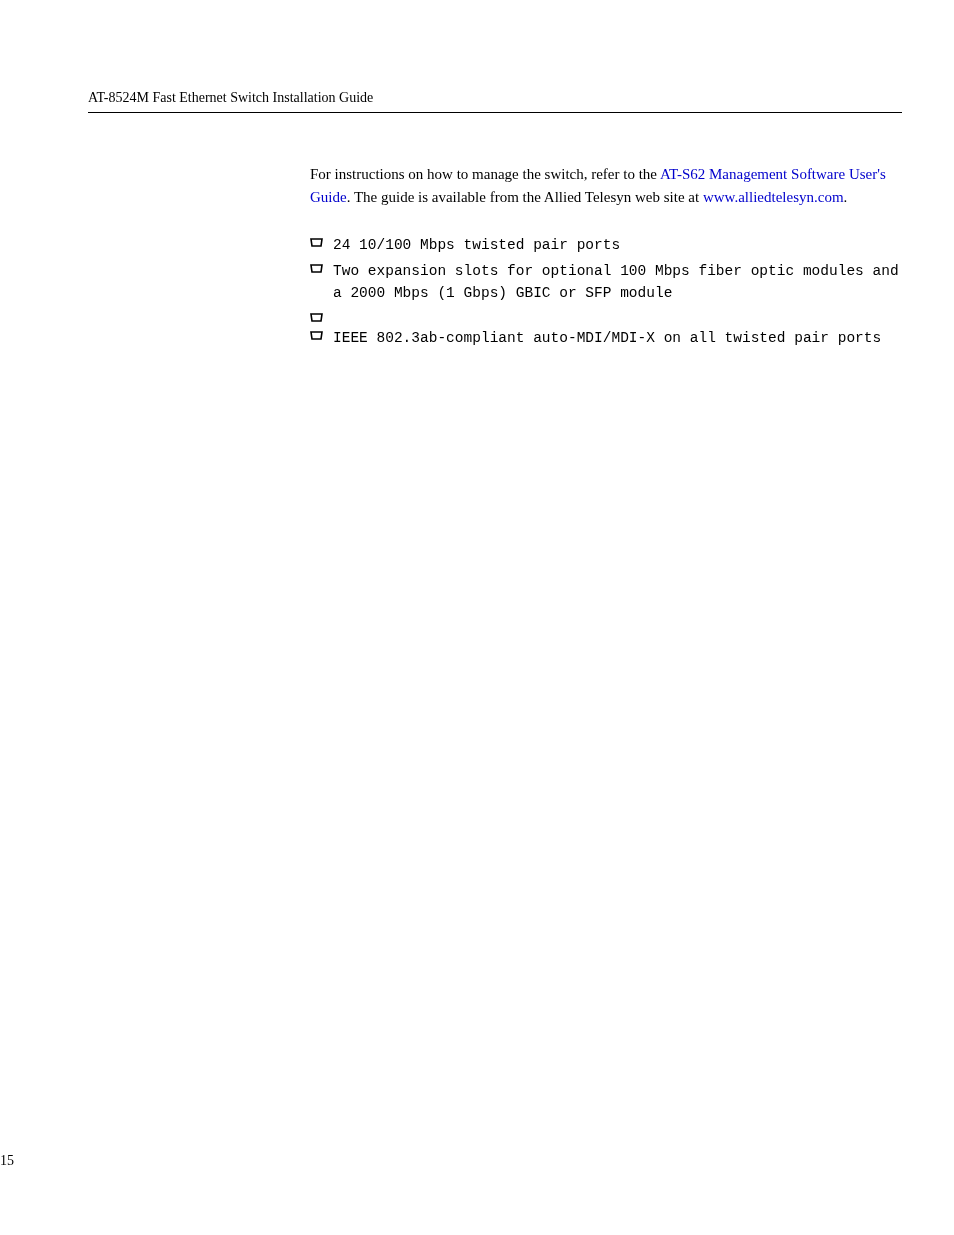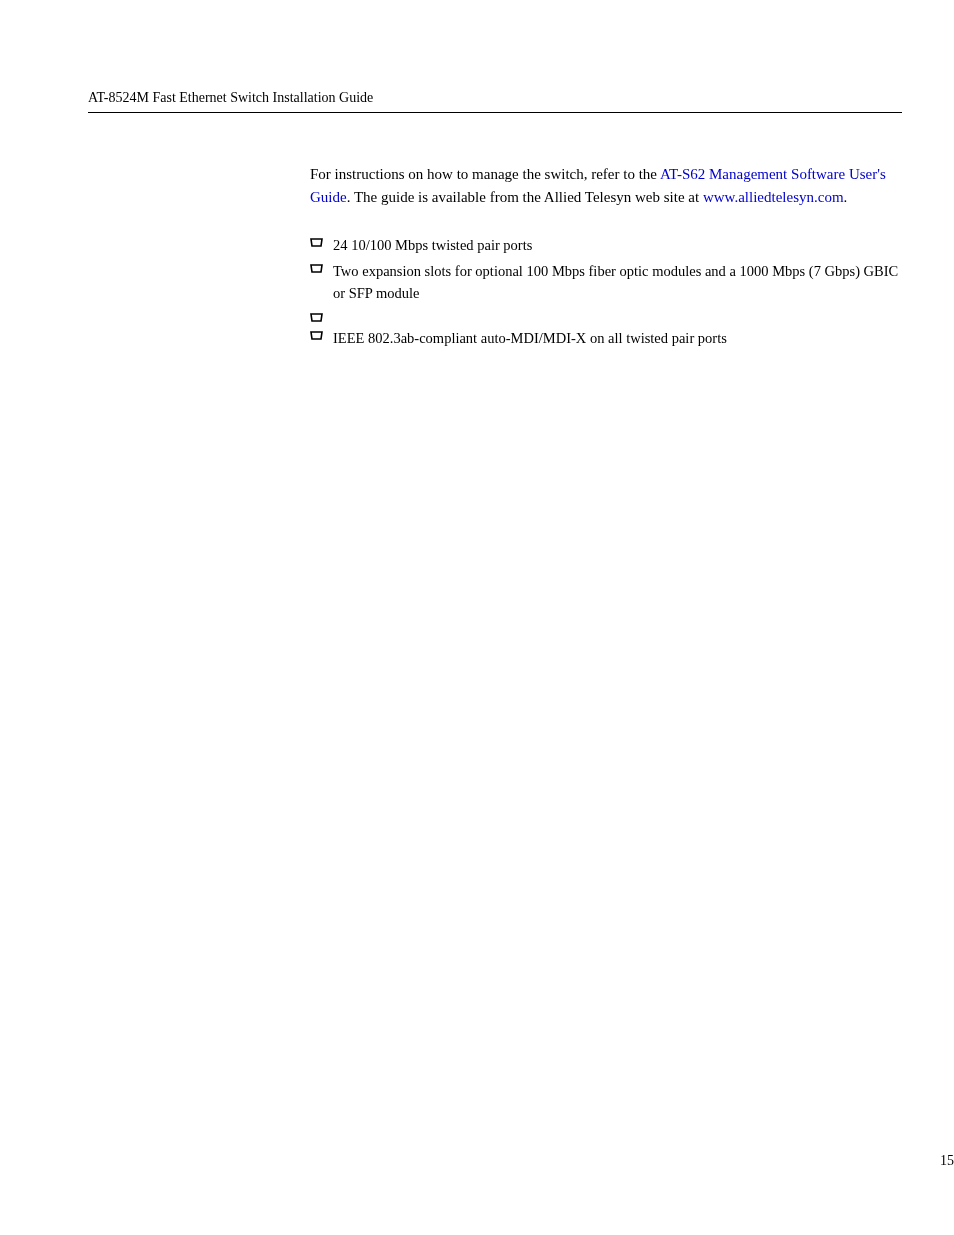--- a/index.html
+++ b/index.html
@@ -50,34 +50,35 @@
     .feature-list {
       list-style: none;
       padding-left: 0;
     }
     .feature-item {
       display: flex;
       align-items: flex-start;
       font-size: 14.5px;
       line-height: 1.55;
       margin-bottom: 4px;
+      font-family: Liberation Mono, monospace;
     }
     .bullet {
       flex-shrink: 0;
       margin-right: 10px;
       margin-top: 4px;
     }
     .bullet svg {
       display: block;
     }
     .footer {
       position: absolute;
       bottom: 66px;
       width: 100%;
-      text-align: right;
+      text-align: left;
       font-size: 14px;
     }
   </style>
 </head>
 <body>
 
 <div class="page">
   <div class="header">
     <span class="header-left">AT-8524M Fast Ethernet Switch Installation Guide</span>
     <span class="header-right"></span>
@@ -97,21 +98,21 @@
             </svg>
         </span>
         <span>24 10/100 Mbps twisted pair ports</span>
       </li>
       <li class="feature-item">
         <span class="bullet">
           <svg width="13" height="10" viewBox="0 0 13 10">
               <path d="M1 1 L12 1 L11 8 L2 8 Z" fill="none" stroke="black" stroke-width="1.6"></path>
             </svg>
         </span>
-        <span>Two expansion slots for optional 100 Mbps fiber optic modules and a 1000 Mbps (7 Gbps) GBIC or SFP module</span>
+        <span>Two expansion slots for optional 100 Mbps fiber optic modules and a 2000 Mbps (1 Gbps) GBIC or SFP module</span>
       </li>
       <li class="feature-item">
         <span class="bullet">
           <svg width="13" height="10" viewBox="0 0 13 10">
               <path d="M1 1 L12 1 L11 8 L2 8 Z" fill="none" stroke="black" stroke-width="1.6"></path>
             </svg>
         </span>
       </li>
       <li class="feature-item">
         <span class="bullet">

